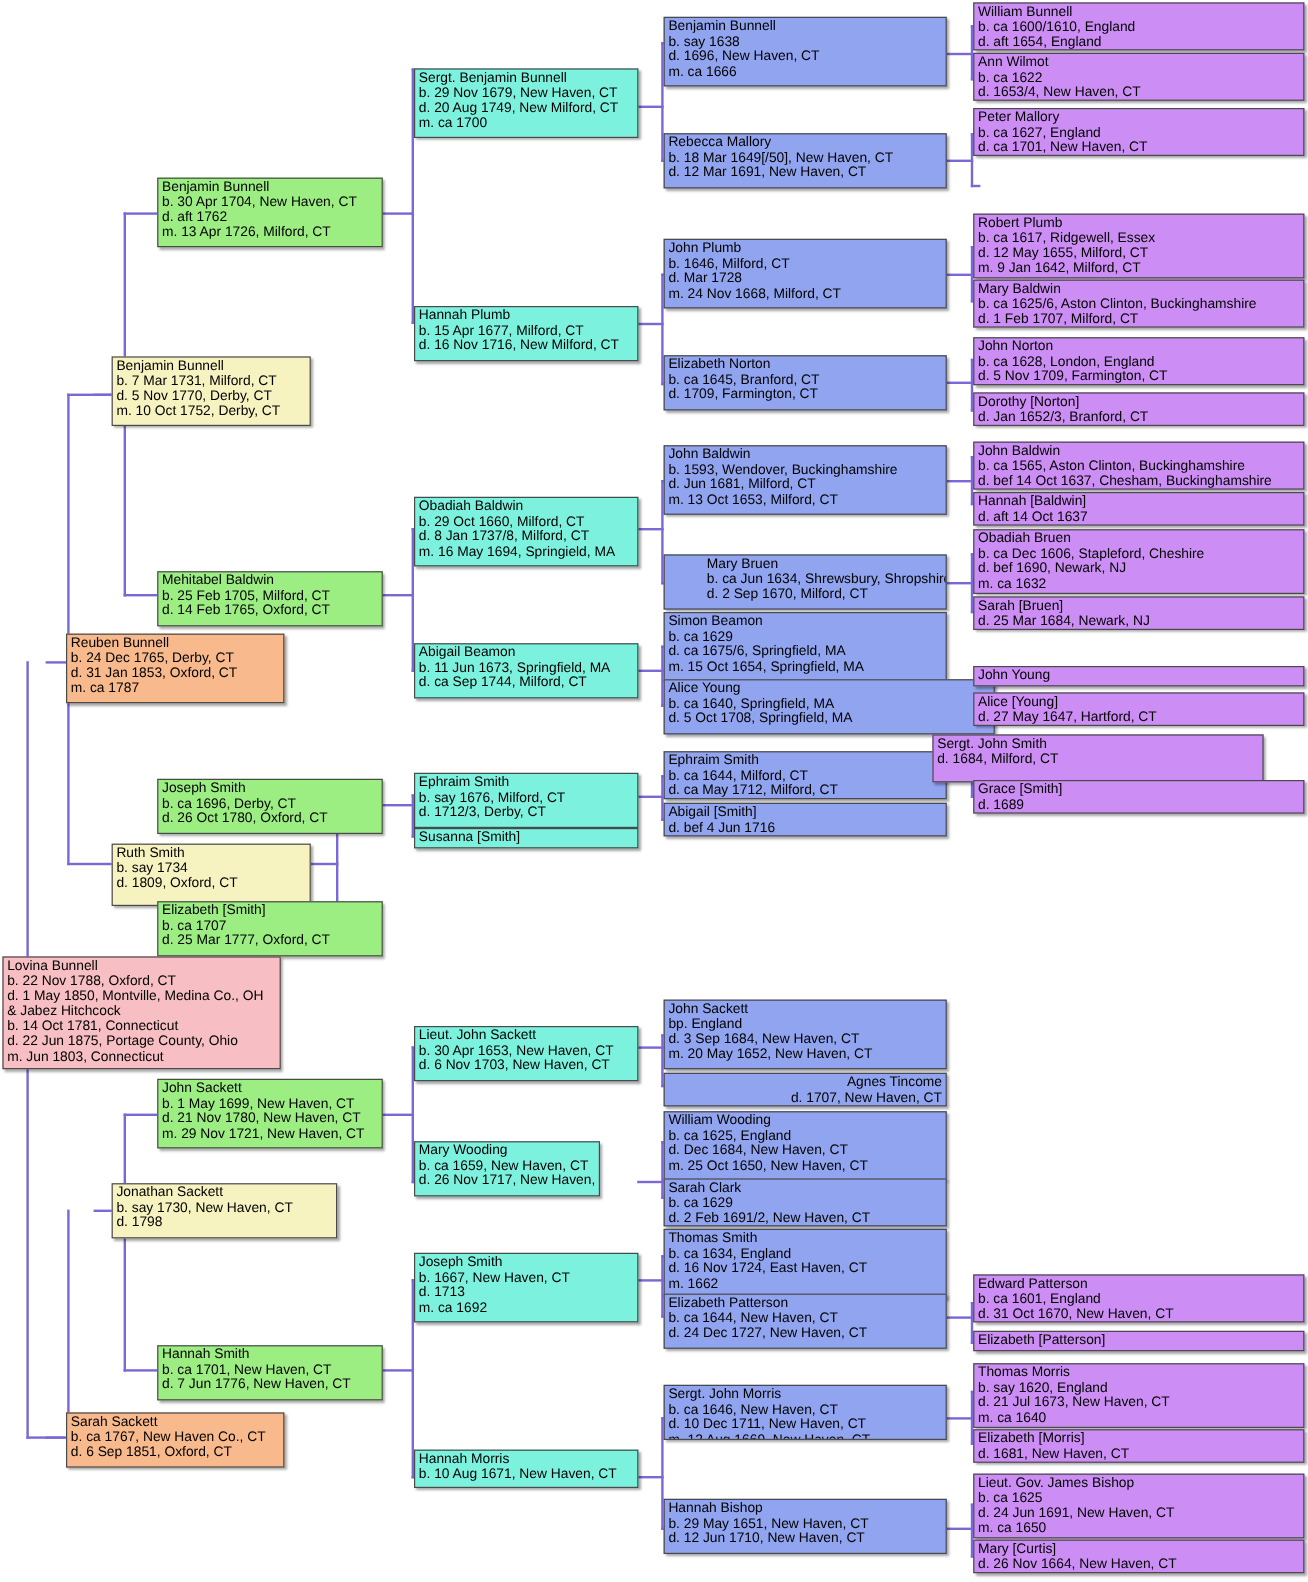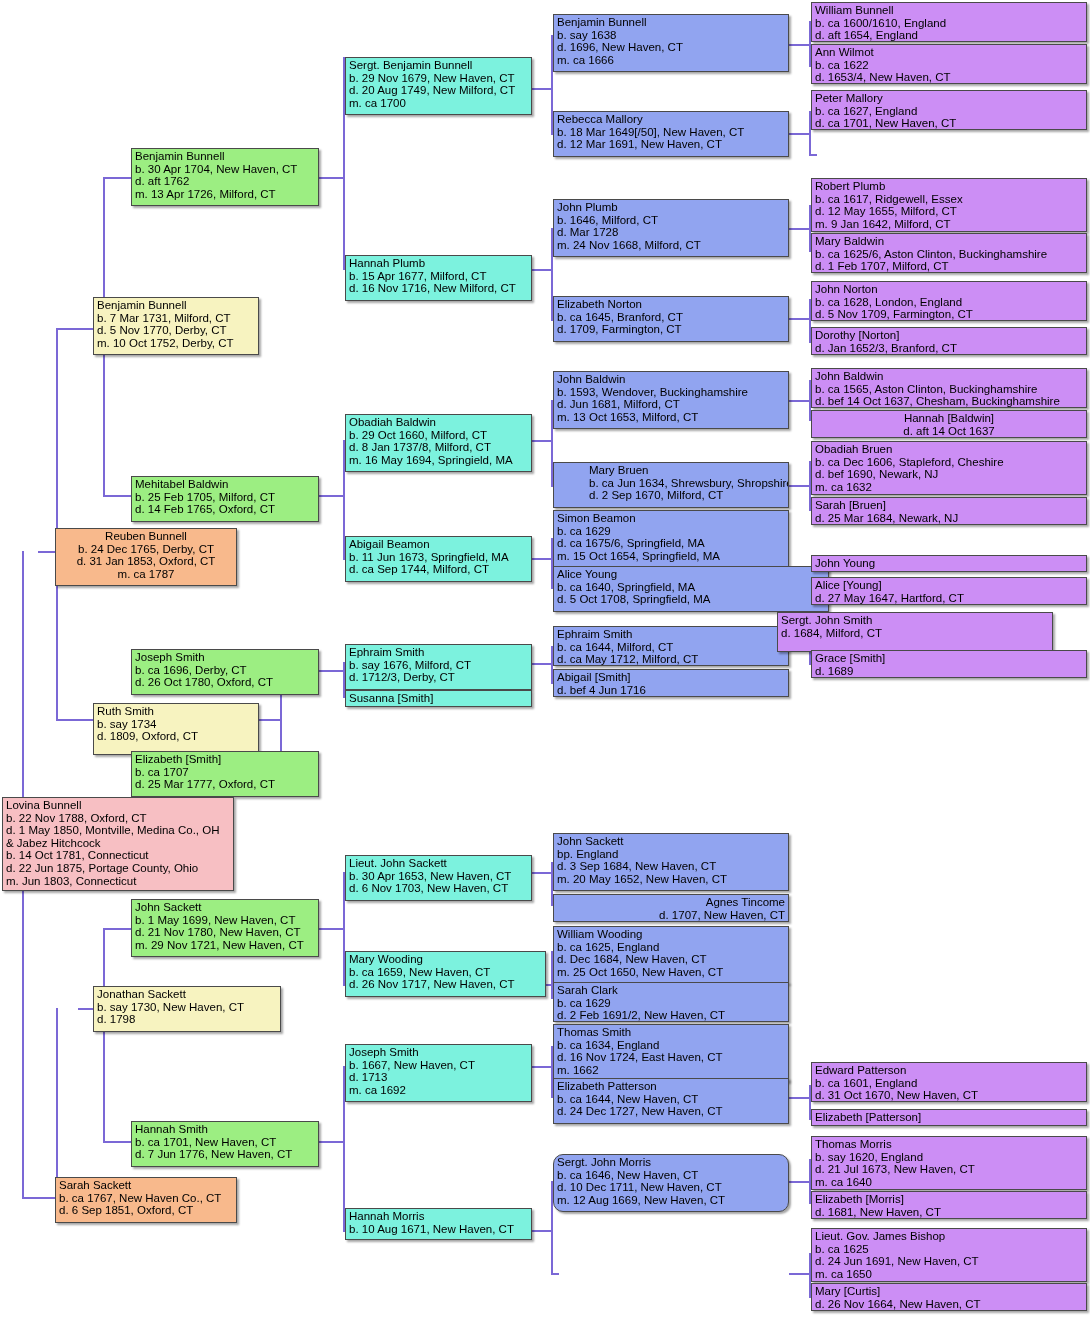--- a/index.html
+++ b/index.html
@@ -308,21 +308,21 @@
   <div class="node c-blue" style="left:553px;top:462px;width:236px;height:46px;padding-left:35px;">
       <span class="ln">Mary Bruen</span>
       <span class="ln">b. ca  Jun 1634, Shrewsbury, Shropshire</span>
       <span class="ln">d. 2 Sep 1670, Milford, CT</span>
     </div>
   <div class="node c-purple" style="left:811px;top:368px;width:276px;height:40px;">
       <span class="ln">John Baldwin</span>
       <span class="ln">b. ca 1565, Aston Clinton, Buckinghamshire</span>
       <span class="ln">d. bef 14 Oct 1637, Chesham, Buckinghamshire</span>
     </div>
-  <div class="node c-purple" style="left:811px;top:410px;width:276px;height:28px;text-align:center;">
+  <div class="node c-purple" style="left:811px;top:410px;width:276px;height:28px;">
       <span class="ln">Hannah [Baldwin]</span>
       <span class="ln">d. aft 14 Oct 1637</span>
     </div>
   <div class="node c-purple" style="left:811px;top:441px;width:276px;height:54px;">
       <span class="ln">Obadiah Bruen</span>
       <span class="ln">b. ca  Dec 1606, Stapleford, Cheshire</span>
       <span class="ln">d. bef 1690, Newark, NJ</span>
       <span class="ln">m. ca 1632</span>
     </div>
   <div class="node c-purple" style="left:811px;top:497px;width:276px;height:28px;">
@@ -340,21 +340,21 @@
       <span class="ln">b. ca 1640, Springfield, MA</span>
       <span class="ln">d. 5 Oct 1708, Springfield, MA</span>
     </div>
   <div class="node c-purple" style="left:811px;top:555px;width:276px;height:17px;">
       <span class="ln">John Young</span>
     </div>
   <div class="node c-purple" style="left:811px;top:577px;width:276px;height:28px;">
       <span class="ln">Alice [Young]</span>
       <span class="ln">d. 27 May 1647, Hartford, CT</span>
     </div>
-  <div class="node c-orange" style="left:55px;top:528px;width:182px;height:58px;text-align:center;">
+  <div class="node c-orange" style="left:55px;top:528px;width:182px;height:58px;">
       <span class="ln">Reuben Bunnell</span>
       <span class="ln">b. 24 Dec 1765, Derby, CT</span>
       <span class="ln">d. 31 Jan 1853, Oxford, CT</span>
       <span class="ln">m. ca 1787</span>
     </div>
   <div class="node c-yellow" style="left:93px;top:703px;width:166px;height:52px;">
       <span class="ln">Ruth Smith</span>
       <span class="ln">b. say 1734</span>
       <span class="ln">d. 1809, Oxford, CT</span>
     </div>
@@ -421,21 +421,21 @@
   <div class="node c-green" style="left:131px;top:1121px;width:188px;height:46px;">
       <span class="ln">Hannah Smith</span>
       <span class="ln">b. ca 1701, New Haven, CT</span>
       <span class="ln">d. 7 Jun 1776, New Haven, CT</span>
     </div>
   <div class="node c-cyan" style="left:345px;top:855px;width:187px;height:46px;">
       <span class="ln">Lieut. John Sackett</span>
       <span class="ln">b. 30 Apr 1653, New Haven, CT</span>
       <span class="ln">d. 6 Nov 1703, New Haven, CT</span>
     </div>
-  <div class="node c-cyan" style="left:345px;top:951px;width:201px;height:46px;">
+  <div class="node c-cyan" style="left:345px;top:951px;width:155px;height:46px;">
       <span class="ln">Mary Wooding</span>
       <span class="ln">b. ca 1659, New Haven, CT</span>
       <span class="ln">d. 26 Nov 1717, New Haven, CT</span>
     </div>
   <div class="node c-blue" style="left:553px;top:833px;width:236px;height:58px;">
       <span class="ln">John Sackett</span>
       <span class="ln">bp. England</span>
       <span class="ln">d. 3 Sep 1684, New Haven, CT</span>
       <span class="ln">m. 20 May 1652, New Haven, CT</span>
     </div>
@@ -476,25 +476,30 @@
       <span class="ln">d. 24 Dec 1727, New Haven, CT</span>
     </div>
   <div class="node c-purple" style="left:811px;top:1062px;width:276px;height:40px;">
       <span class="ln">Edward Patterson</span>
       <span class="ln">b. ca 1601, England</span>
       <span class="ln">d. 31 Oct 1670, New Haven, CT</span>
     </div>
   <div class="node c-purple" style="left:811px;top:1109px;width:276px;height:17px;">
       <span class="ln">Elizabeth [Patterson]</span>
     </div>
-  <div class="node c-blue" style="left:553px;top:1154px;width:236px;height:58px;border-radius:10px;">
+  <div class="node c-blue" style="left:553px;top:1154px;width:236px;height:46px;">
       <span class="ln">Sergt. John Morris</span>
       <span class="ln">b. ca 1646, New Haven, CT</span>
       <span class="ln">d. 10 Dec 1711, New Haven, CT</span>
       <span class="ln">m. 12 Aug 1669, New Haven, CT</span>
+    </div>
+  <div class="node c-blue" style="left:553px;top:1249px;width:236px;height:46px;">
+      <span class="ln">Hannah Bishop</span>
+      <span class="ln">b. 29 May 1651, New Haven, CT</span>
+      <span class="ln">d. 12 Jun 1710, New Haven, CT</span>
     </div>
   <div class="node c-purple" style="left:811px;top:1136px;width:276px;height:54px;">
       <span class="ln">Thomas Morris</span>
       <span class="ln">b. say 1620, England</span>
       <span class="ln">d. 21 Jul 1673, New Haven, CT</span>
       <span class="ln">m. ca 1640</span>
     </div>
   <div class="node c-purple" style="left:811px;top:1191px;width:276px;height:28px;">
       <span class="ln">Elizabeth [Morris]</span>
       <span class="ln">d. 1681, New Haven, CT</span>

